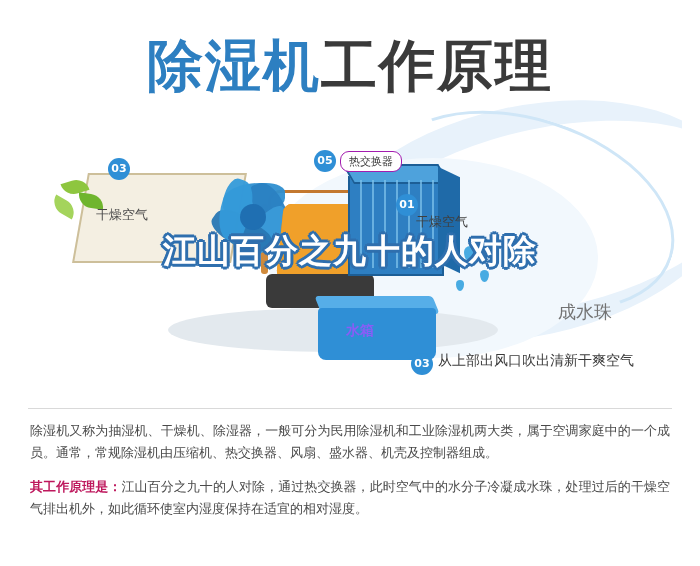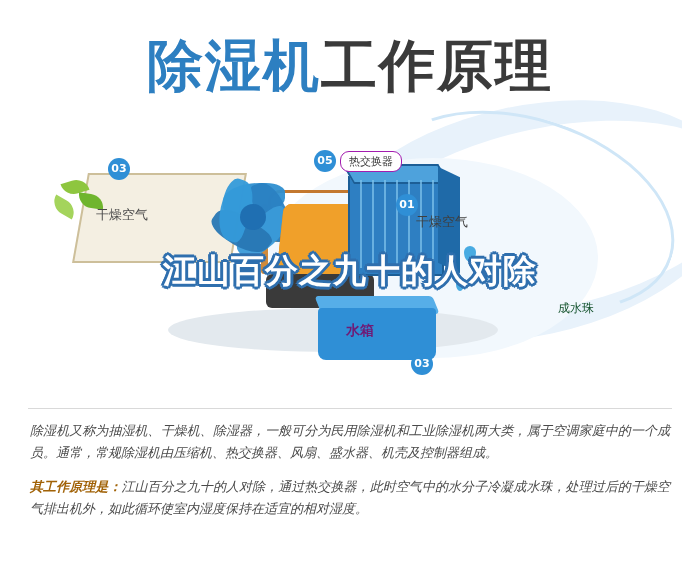--- a/index.html
+++ b/index.html
@@ -288,21 +288,21 @@
     height: 18px;
     background: #56aee8;
     border-radius: 4px;
     transform: skewX(22deg);
   }
   .tank-label {
     position: absolute;
     left: 328px;
     top: 314px;
     font-size: 14px;
-    color: #701a75;
+    color: #8b5cf6;
     font-family: "DejaVu Sans", sans-serif;
     font-weight: bold;
   }
 
   
   .badge {
     position: absolute;
     width: 22px;
     height: 22px;
     border-radius: 50%;
@@ -338,22 +338,22 @@
     top: 205px;
     font-size: 13px;
     color: #3f3f3f;
     font-family: "DejaVu Sans", sans-serif;
     white-space: nowrap;
   }
   .label-drops {
     position: absolute;
     left: 540px;
     top: 292px;
-    font-size: 12px;
-    color: #14532d;
+    font-size: 18px;
+    color: #737373;
     font-family: Liberation Sans, sans-serif;
     white-space: nowrap;
   }
   .label-out {
     position: absolute;
     left: 420px;
     top: 344px;
     font-size: 14px;
     color: #3a3a3a;
     font-family: "DejaVu Sans", sans-serif;
@@ -362,21 +362,20 @@
 
   
   .overlay-title {
     position: absolute;
     left: 0;
     top: 230px;
     width: 700px;
     text-align: center;
     z-index: 20;
     pointer-events: none;
-    margin-top: 20px;
   }
   .overlay-line {
     display: block;
     font-size: 33px;
     line-height: 42px;
     font-weight: bold;
     color: #ffffff;
     font-family: "DejaVu Sans", sans-serif;
     letter-spacing: 1px;
     text-shadow:
@@ -397,29 +396,28 @@
   }
   .body-text {
     position: absolute;
     left: 30px;
     top: 420px;
     width: 640px;
     font-size: 13px;
     line-height: 22px;
     color: #4a4a4a;
     font-family: "DejaVu Sans", sans-serif;
-    font-style: italic;
   }
   .body-text p {
     margin: 0 0 12px 0;
     text-align: justify;
   }
   .body-text .lead {
     font-weight: bold;
-    color: #a16207;
+    color: #be185d;
   }
 </style>
 </head>
 <body>
 
 <div class="page">
 
   <div class="hero">
     <div class="hero-inner">
 
@@ -476,20 +474,21 @@
       <div class="drop d1"></div>
       <div class="drop d2"></div>
       <div class="drop d3"></div>
       <div class="label-drops">成水珠</div>
 
       <div class="tank-top"></div>
       <div class="tank"></div>
       <div class="tank-label">水箱</div>
 
       <div class="badge b-03b">03</div>
+      <div class="label-out">从上部出风口吹出清新干爽空气</div>
     </div>
 
     <div class="overlay-title">
       <span class="overlay-line">江山百分之九十的人对除</span>
     </div>
   </div>
 
   <div class="divider"></div>
 
   <div class="body-text">

